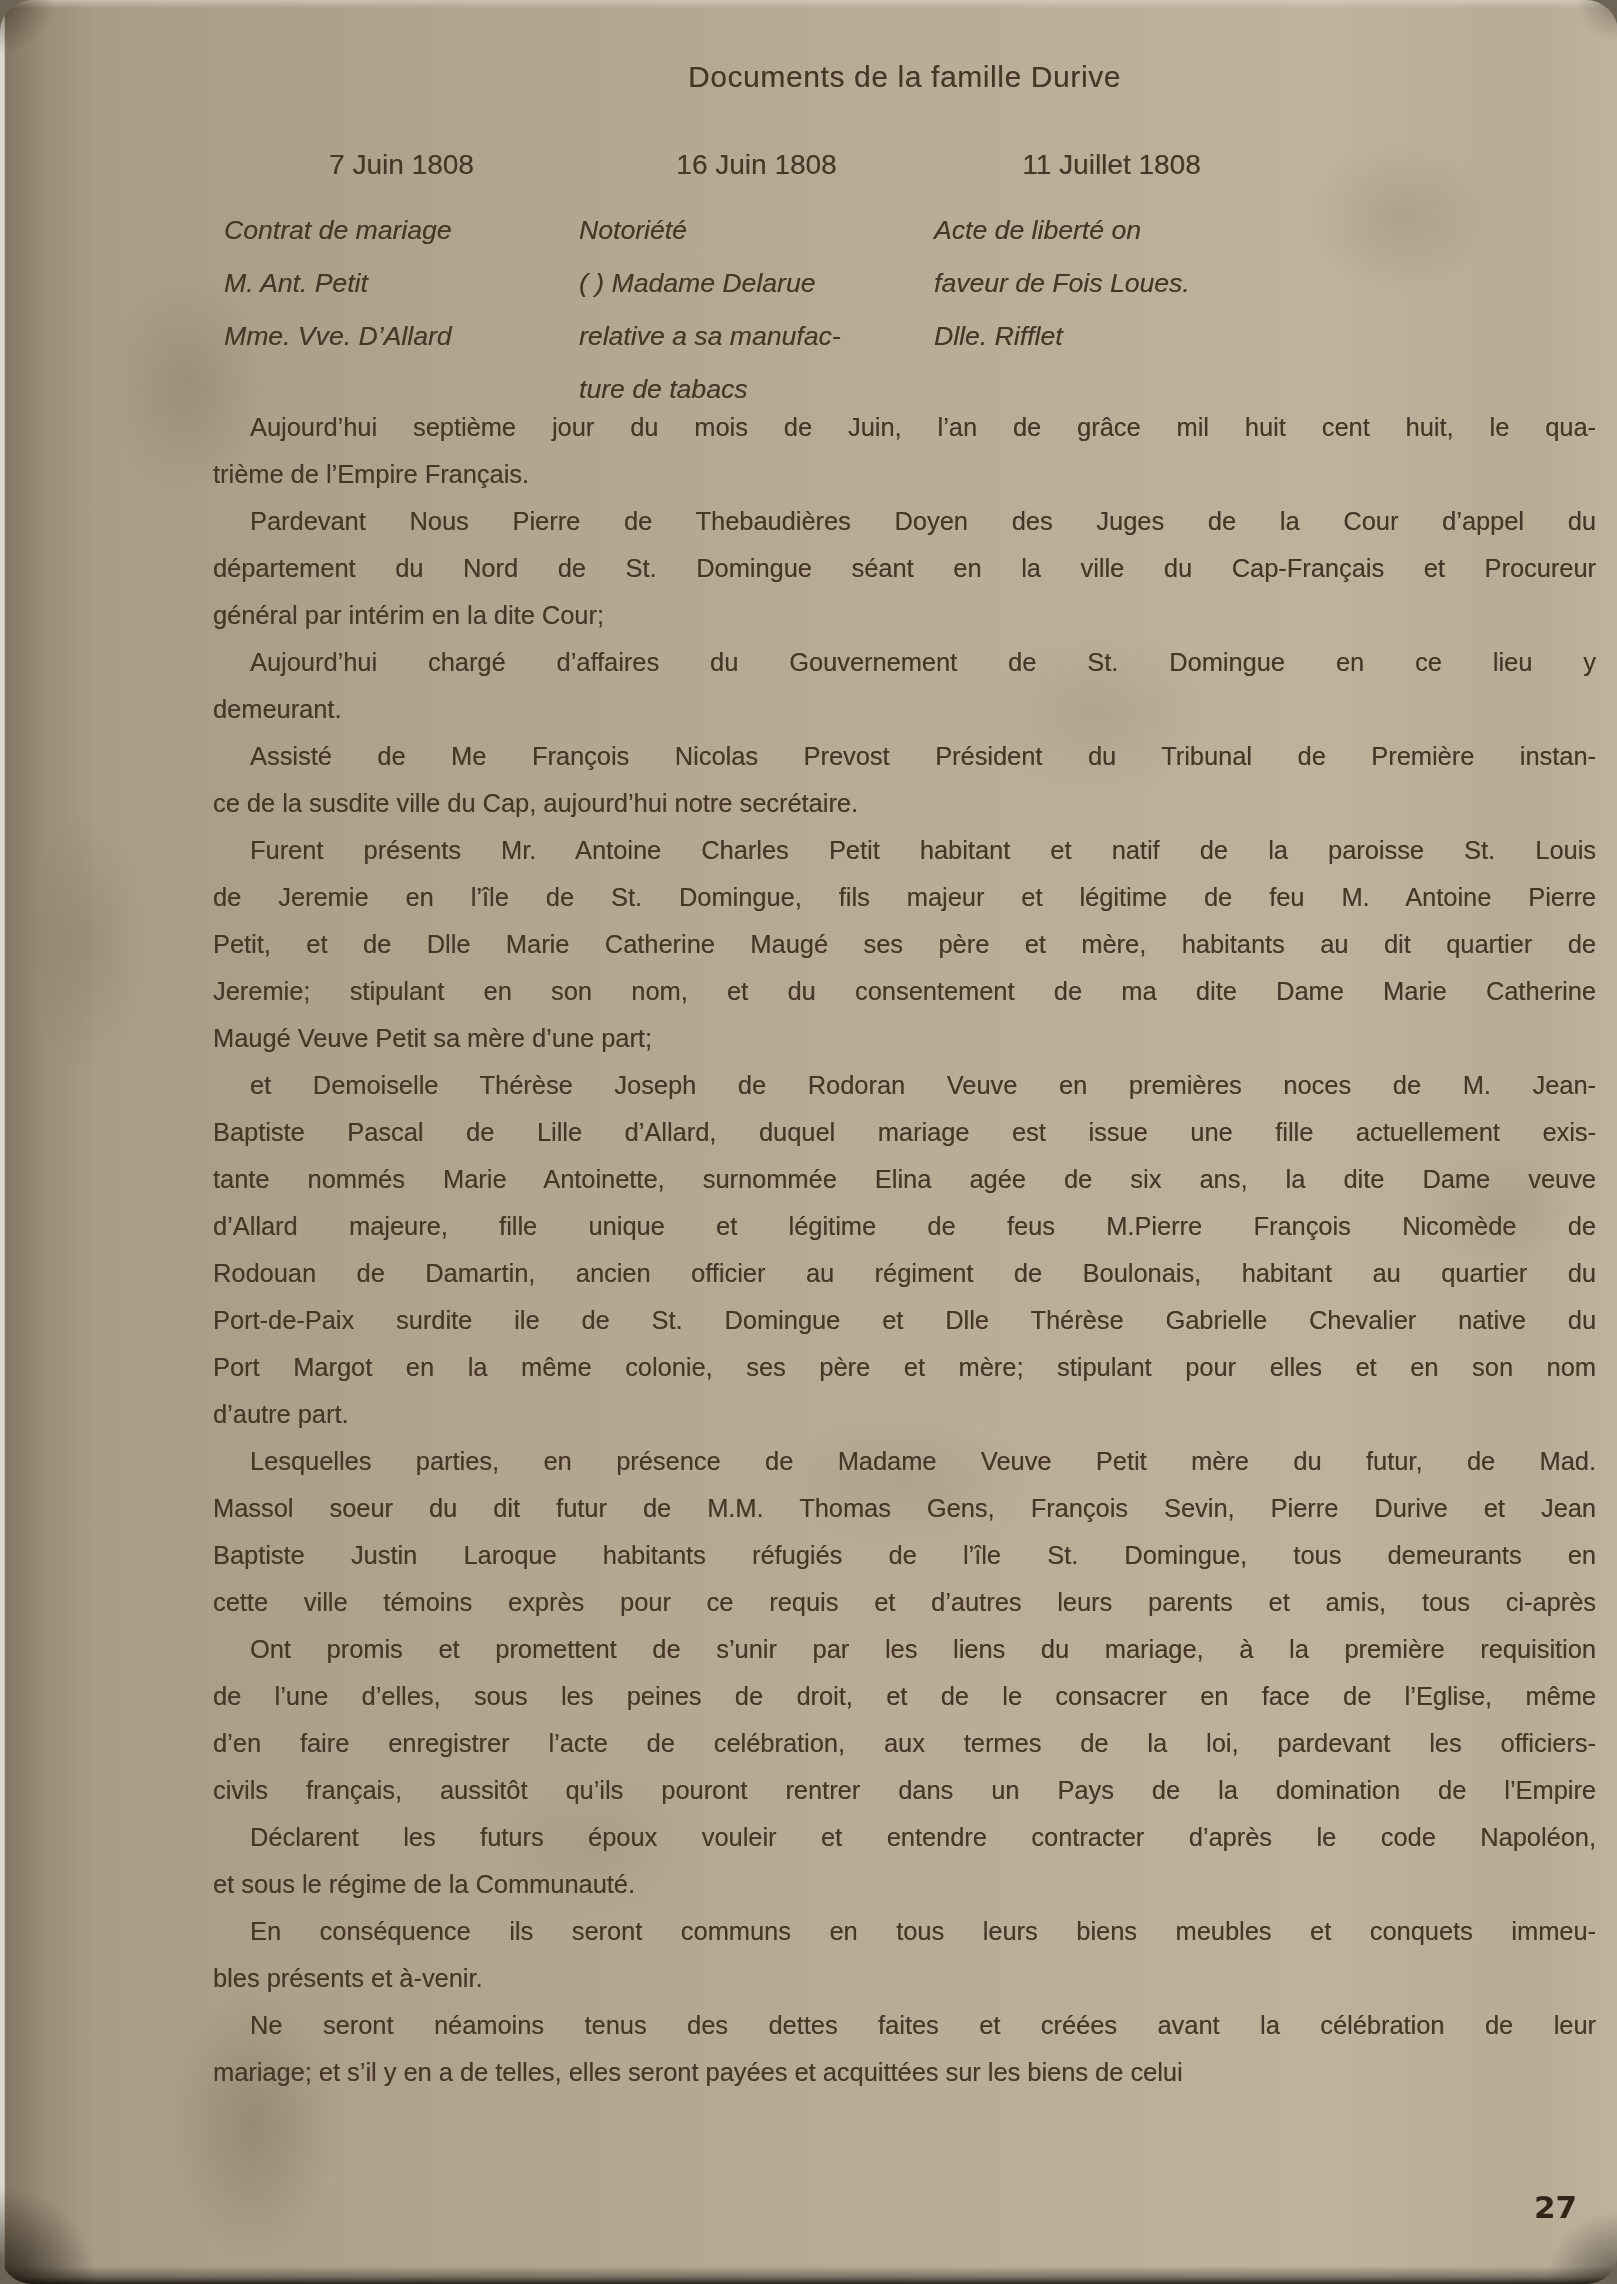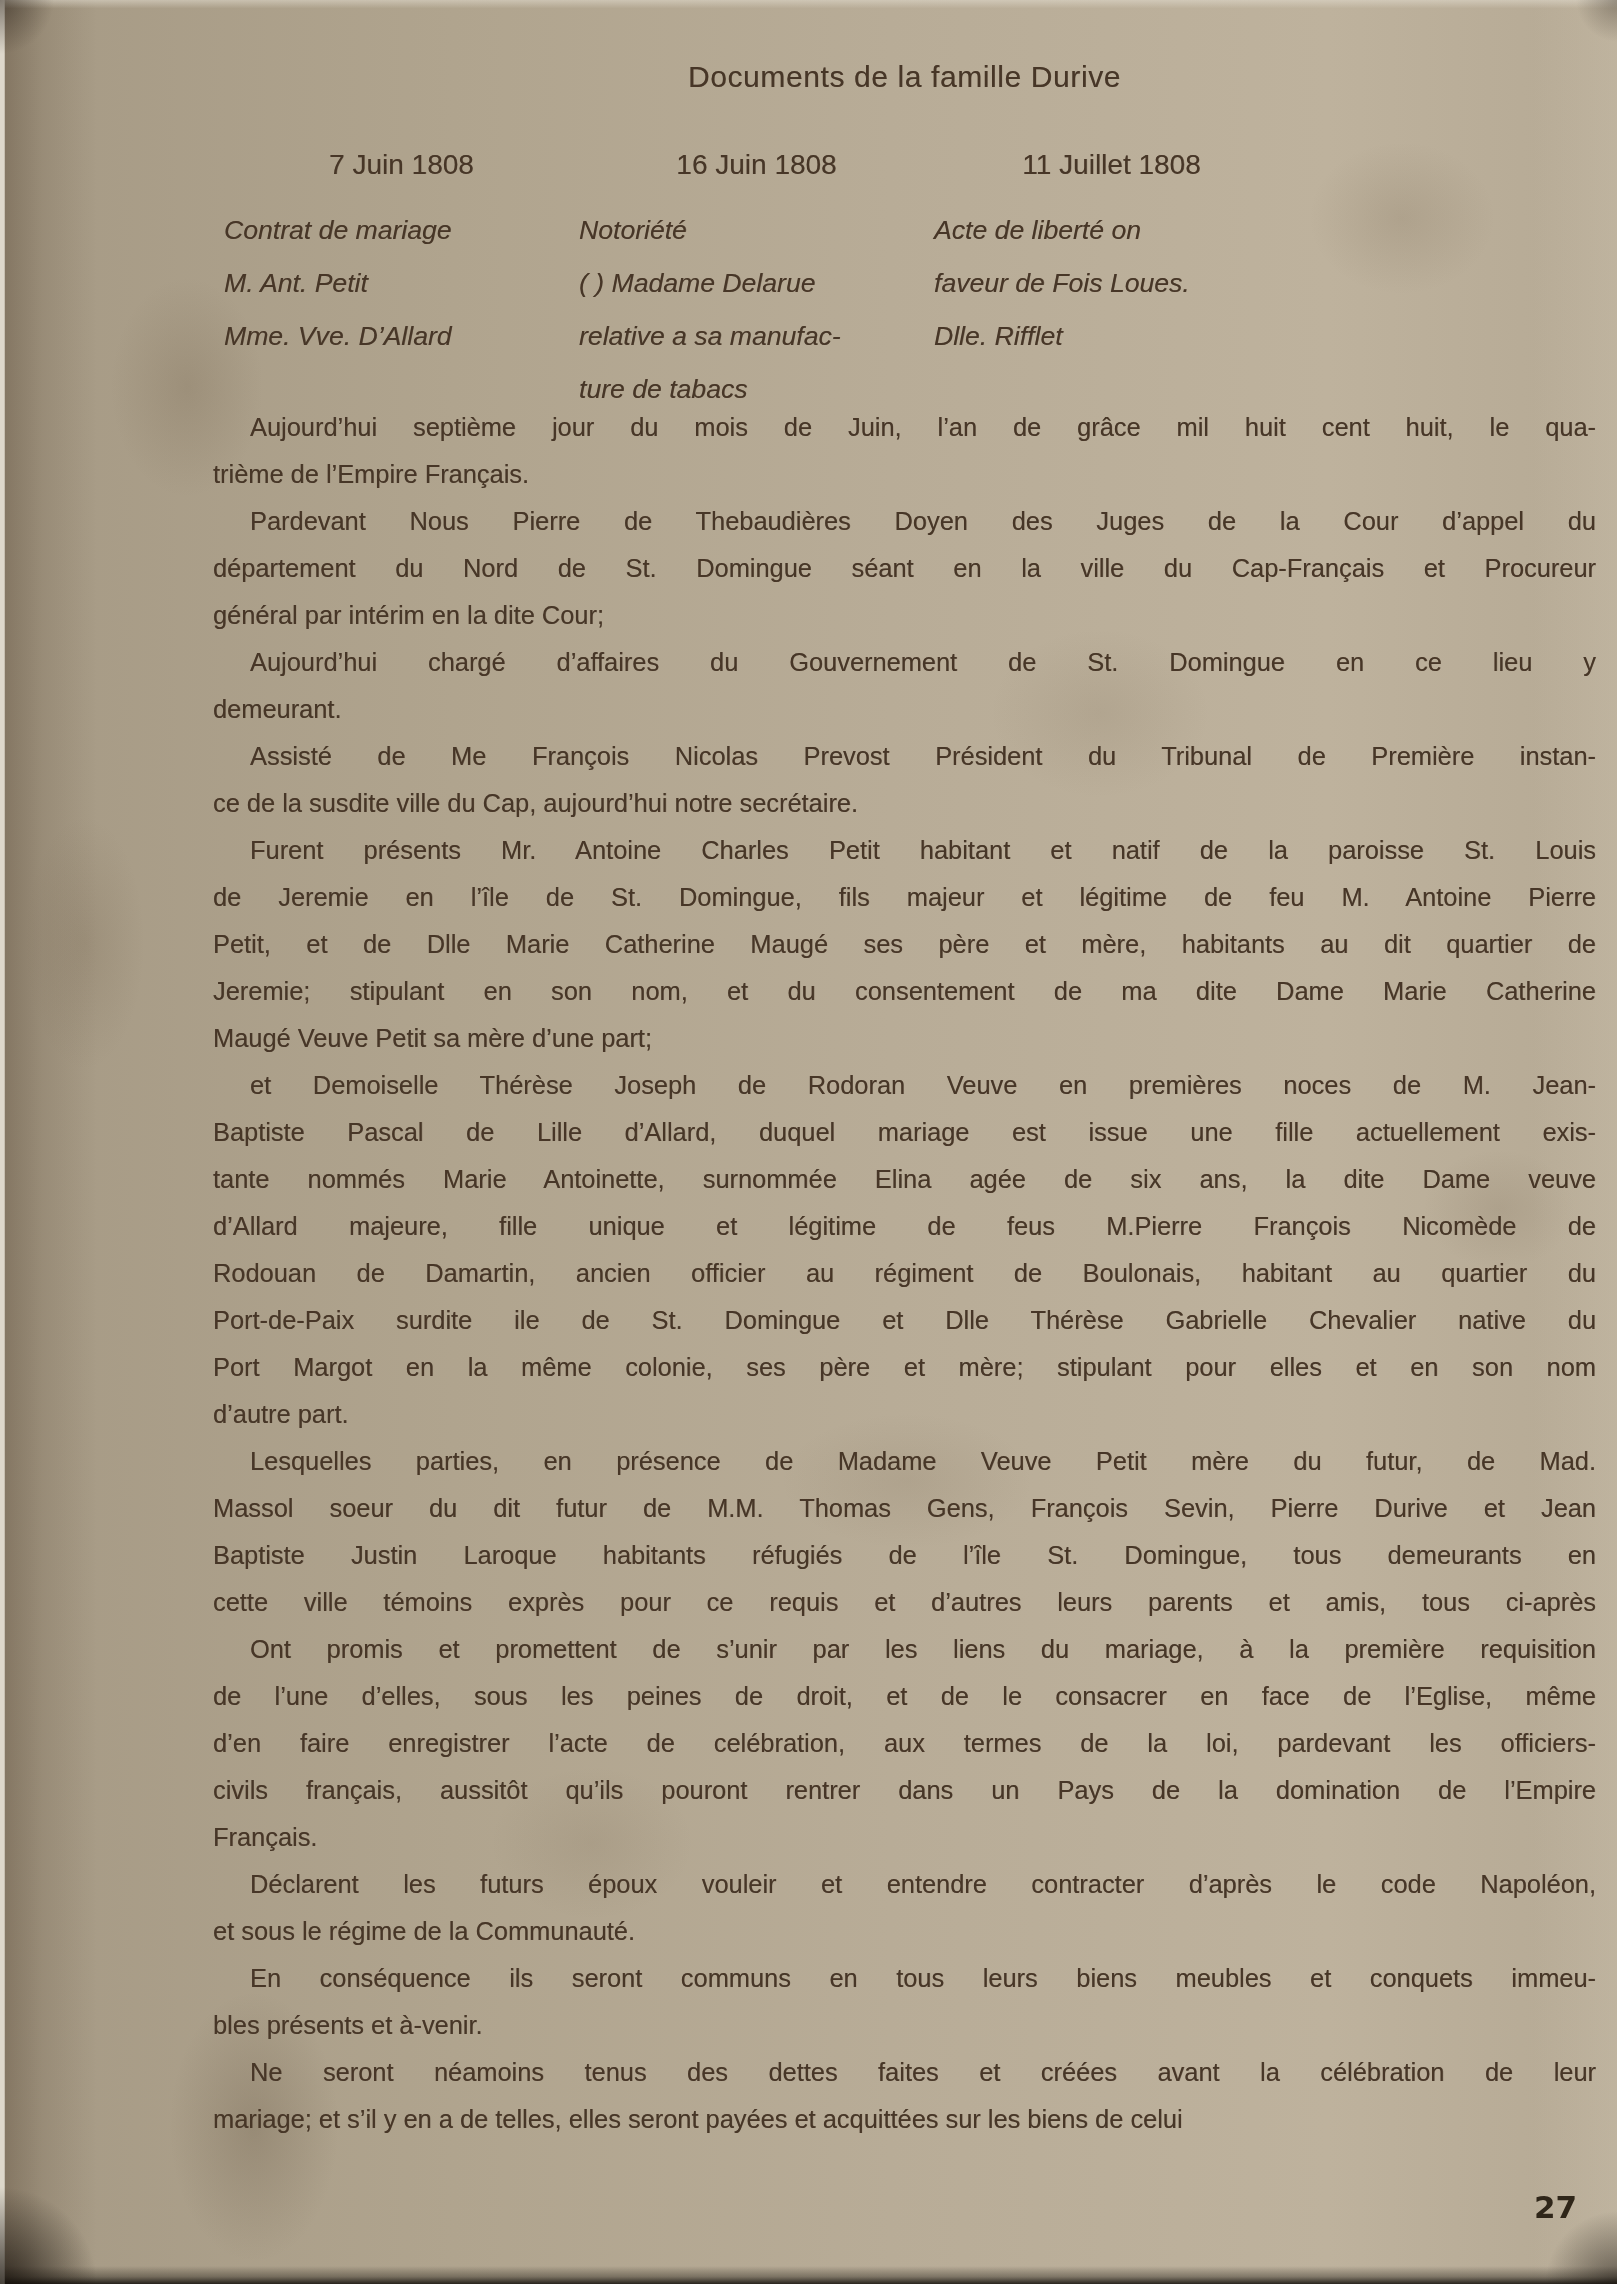--- a/index.html
+++ b/index.html
@@ -33,20 +33,21 @@
       radial-gradient(ellipse 109px 157px at 187px 387px, rgba(96,78,56,0.18), rgba(96,78,56,0) 70%),
       radial-gradient(ellipse 85px 181px at 85px 943px, rgba(96,78,56,0.16), rgba(96,78,56,0) 70%),
       radial-gradient(ellipse 133px 109px at 1402px 218px, rgba(96,78,56,0.14), rgba(96,78,56,0) 70%),
       radial-gradient(ellipse 157px 121px at 1100px 713px, rgba(96,78,56,0.10), rgba(96,78,56,0) 70%),
       radial-gradient(ellipse 121px 193px at 254px 2127px, rgba(80,64,46,0.22), rgba(80,64,46,0) 70%),
       radial-gradient(ellipse 181px 97px at 907px 1481px, rgba(96,78,56,0.10), rgba(96,78,56,0) 70%),
       radial-gradient(ellipse 109px 85px at 1499px 1209px, rgba(96,78,56,0.12), rgba(96,78,56,0) 70%),
       radial-gradient(ellipse 145px 109px at 592px 1843px, rgba(96,78,56,0.10), rgba(96,78,56,0) 70%),
       
       linear-gradient(90deg, #a69a85 0%, #b0a48e 28%, #b8ac97 55%, #beb29d 82%, #b5a994 100%);
+    border-radius: 32px;
   }
 
   .title {
     position: absolute;
     left: 213px; top: 60px; width: 1383px;
     text-align: center;
     font-size: 30px;
     letter-spacing: 0.6px;
     text-shadow: 0.3px 0.3px 0 rgba(60,44,32,0.45);
   }
@@ -165,21 +166,20 @@
         <div class="bline jl first">Lesquelles parties, en présence de Madame Veuve Petit mère du futur, de Mad.</div>
         <div class="bline jl">Massol soeur du dit futur de M.M. Thomas Gens, François Sevin, Pierre Durive et Jean</div>
         <div class="bline jl">Baptiste Justin Laroque habitants réfugiés de l’île St. Domingue, tous demeurants en</div>
         <div class="bline jl">cette ville témoins exprès pour ce requis et d’autres leurs parents et amis, tous ci-après</div>
       </div>
       <div class="para">
         <div class="bline jl first">Ont promis et promettent de s’unir par les liens du mariage, à la première requisition</div>
         <div class="bline jl">de l’une d’elles, sous les peines de droit, et de le consacrer en face de l’Eglise, même</div>
         <div class="bline jl">d’en faire enregistrer l’acte de celébration, aux termes de la loi, pardevant les officiers-</div>
         <div class="bline jl">civils français, aussitôt qu’ils pouront rentrer dans un Pays de la domination de l’Empire</div>
-        <div class="bline">Français.</div>
       </div>
       <div class="para">
         <div class="bline jl first">Déclarent les futurs époux vouleir et entendre contracter d’après le code Napoléon,</div>
         <div class="bline">et sous le régime de la Communauté.</div>
       </div>
       <div class="para">
         <div class="bline jl first">En conséquence ils seront communs en tous leurs biens meubles et conquets immeu-</div>
         <div class="bline">bles présents et à-venir.</div>
       </div>
       <div class="para">

